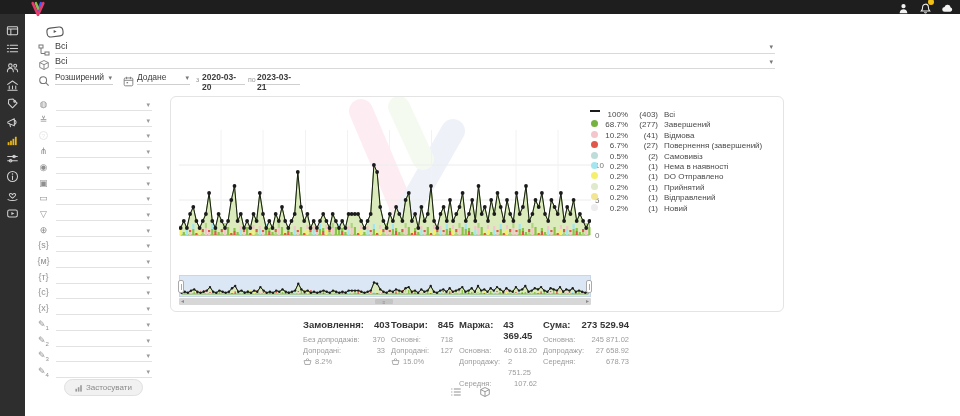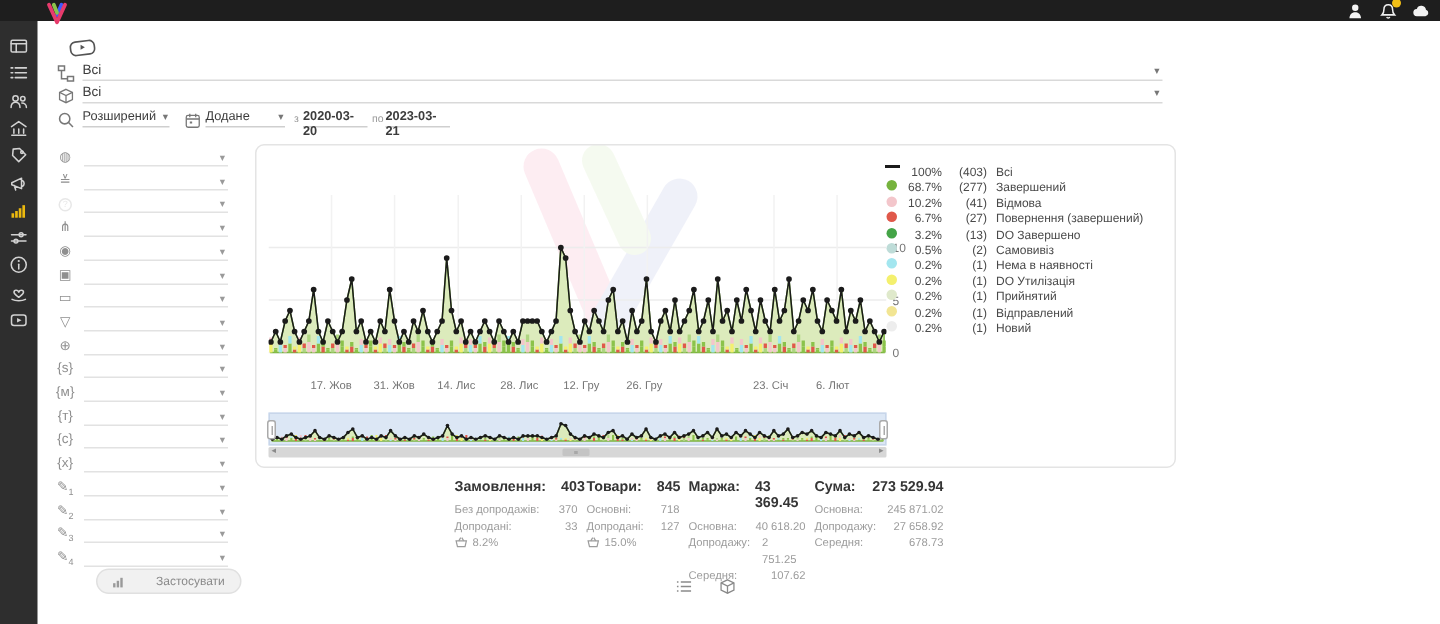--- a/index.html
+++ b/index.html
@@ -22,21 +22,21 @@
   .hmini .caret { position:absolute; right:1px; top:2px; font-size:7px; color:#777; }
   .hsmall { position:absolute; font-size:7px; color:#9a9a9a; }
   
   .frow { position:absolute; }
   .ficon { position:absolute; left:37px; width:13px; text-align:center; font-size:9px; color:#8f8f8f; }
   .ficon sub { font-size:6px; }
   .fline { position:absolute; left:56px; width:96px; height:12px; border-bottom:1px solid #e2e2e2; }
   .fcaret { position:absolute; right:2px; top:2px; font-size:7px; color:#9a9a9a; }
   .qc { display:inline-block; width:9px; height:9px; line-height:8px; border:1px solid #bbb; border-radius:50%; font-size:6px; text-align:center; color:#bbb; }
   .apply { position:absolute; left:64px; top:379px; height:17px; padding:0 10px; border:1px solid #e0e0e0;
-    border-radius:9px; background:#f1f1f1; color:#8a8a8a; font-size:8px; display:flex; align-items:center; gap:21px; cursor:pointer; font-family:inherit; }
+    border-radius:9px; background:#f1f1f1; color:#8a8a8a; font-size:8px; display:flex; align-items:center; gap:3px; cursor:pointer; font-family:inherit; }
   
   .card { position:absolute; left:170px; top:96px; width:614px; height:216px; border:1px solid #e4e4e4; border-radius:6px; background:#fff; }
   .watermark { position:absolute; left:130px; top:0; width:230px; height:140px; opacity:.11; z-index:0; pointer-events:none; }
   .chart-svg { position:absolute; left:8px; top:12px; z-index:1; }
   .ylab { position:absolute; left:424px; font-size:8px; color:#757575; z-index:1; }
   .xlabels { position:absolute; left:8px; top:155px; width:412px; height:10px; z-index:1; }
   .xlabels span { position:absolute; font-size:7.5px; color:#757575; white-space:nowrap; }
   .legend { position:absolute; right:6px; top:13px; width:186px; z-index:1; }
   .lrow { display:flex; height:10.4px; font-size:8px; color:#4a4a4a; }
   .ldot { width:7px; height:7px; border-radius:50%; flex:0 0 7px; }
@@ -751,30 +751,20 @@
       <circle cx="400.9" cy="105.0" r="1.9" fill="#1b1b1b"></circle>
       <circle cx="404.1" cy="112.0" r="1.9" fill="#1b1b1b"></circle>
       <circle cx="407.2" cy="119.0" r="1.9" fill="#1b1b1b"></circle>
       <circle cx="410.4" cy="112.0" r="1.9" fill="#1b1b1b"></circle>
     </svg>
   <div id="yTicks">
       <span class="ylab" style="top: 64px;">10</span>
       <span class="ylab" style="top: 99px;">5</span>
       <span class="ylab" style="top: 134px;">0</span>
     </div>
-  <div class="xlabels" id="xLabels">
-      <span style="left: 28.024px;">17. Жов</span>
-      <span style="left: 70.048px;">31. Жов</span>
-      <span style="left: 112.484px;">14. Лис</span>
-      <span style="left: 154.508px;">28. Лис</span>
-      <span style="left: 196.532px;">12. Гру</span>
-      <span style="left: 238.556px;">26. Гру</span>
-      <span style="left: 323.016px;">23. Січ</span>
-      <span style="left: 365.04px;">6. Лют</span>
-    </div>
   <div class="legend" id="legendBox">
       <div class="lrow">
         <span class="lline" style="background:#1b1b1b"></span>
         <span class="lpct">100%</span>
         <span class="lcnt">(403)</span>
         <span class="llab">Всі</span>
       </div>
       <div class="lrow">
         <span class="ldot" style="background:#76b33e"></span>
         <span class="lpct">68.7%</span>
@@ -787,42 +777,36 @@
         <span class="lcnt">(41)</span>
         <span class="llab">Відмова</span>
       </div>
       <div class="lrow">
         <span class="ldot" style="background:#e0584a"></span>
         <span class="lpct">6.7%</span>
         <span class="lcnt">(27)</span>
         <span class="llab">Повернення (завершений)</span>
       </div>
       <div class="lrow">
-        <span class="ldot" style="background:#44a447"></span>
-        <span class="lpct">3.2%</span>
-        <span class="lcnt">(13)</span>
-        <span class="llab">DO Завершено</span>
-      </div>
-      <div class="lrow">
         <span class="ldot" style="background:#bedcd8"></span>
         <span class="lpct">0.5%</span>
         <span class="lcnt">(2)</span>
         <span class="llab">Самовивіз</span>
       </div>
       <div class="lrow">
         <span class="ldot" style="background:#a3e6ef"></span>
         <span class="lpct">0.2%</span>
         <span class="lcnt">(1)</span>
         <span class="llab">Нема в наявності</span>
       </div>
       <div class="lrow">
         <span class="ldot" style="background:#f4f06e"></span>
         <span class="lpct">0.2%</span>
         <span class="lcnt">(1)</span>
-        <span class="llab">DO Утилізація</span>
+        <span class="llab">DO Отправлено</span>
       </div>
       <div class="lrow">
         <span class="ldot" style="background:#dfe9cb"></span>
         <span class="lpct">0.2%</span>
         <span class="lcnt">(1)</span>
         <span class="llab">Прийнятий</span>
       </div>
       <div class="lrow">
         <span class="ldot" style="background:#f2e593"></span>
         <span class="lpct">0.2%</span>

